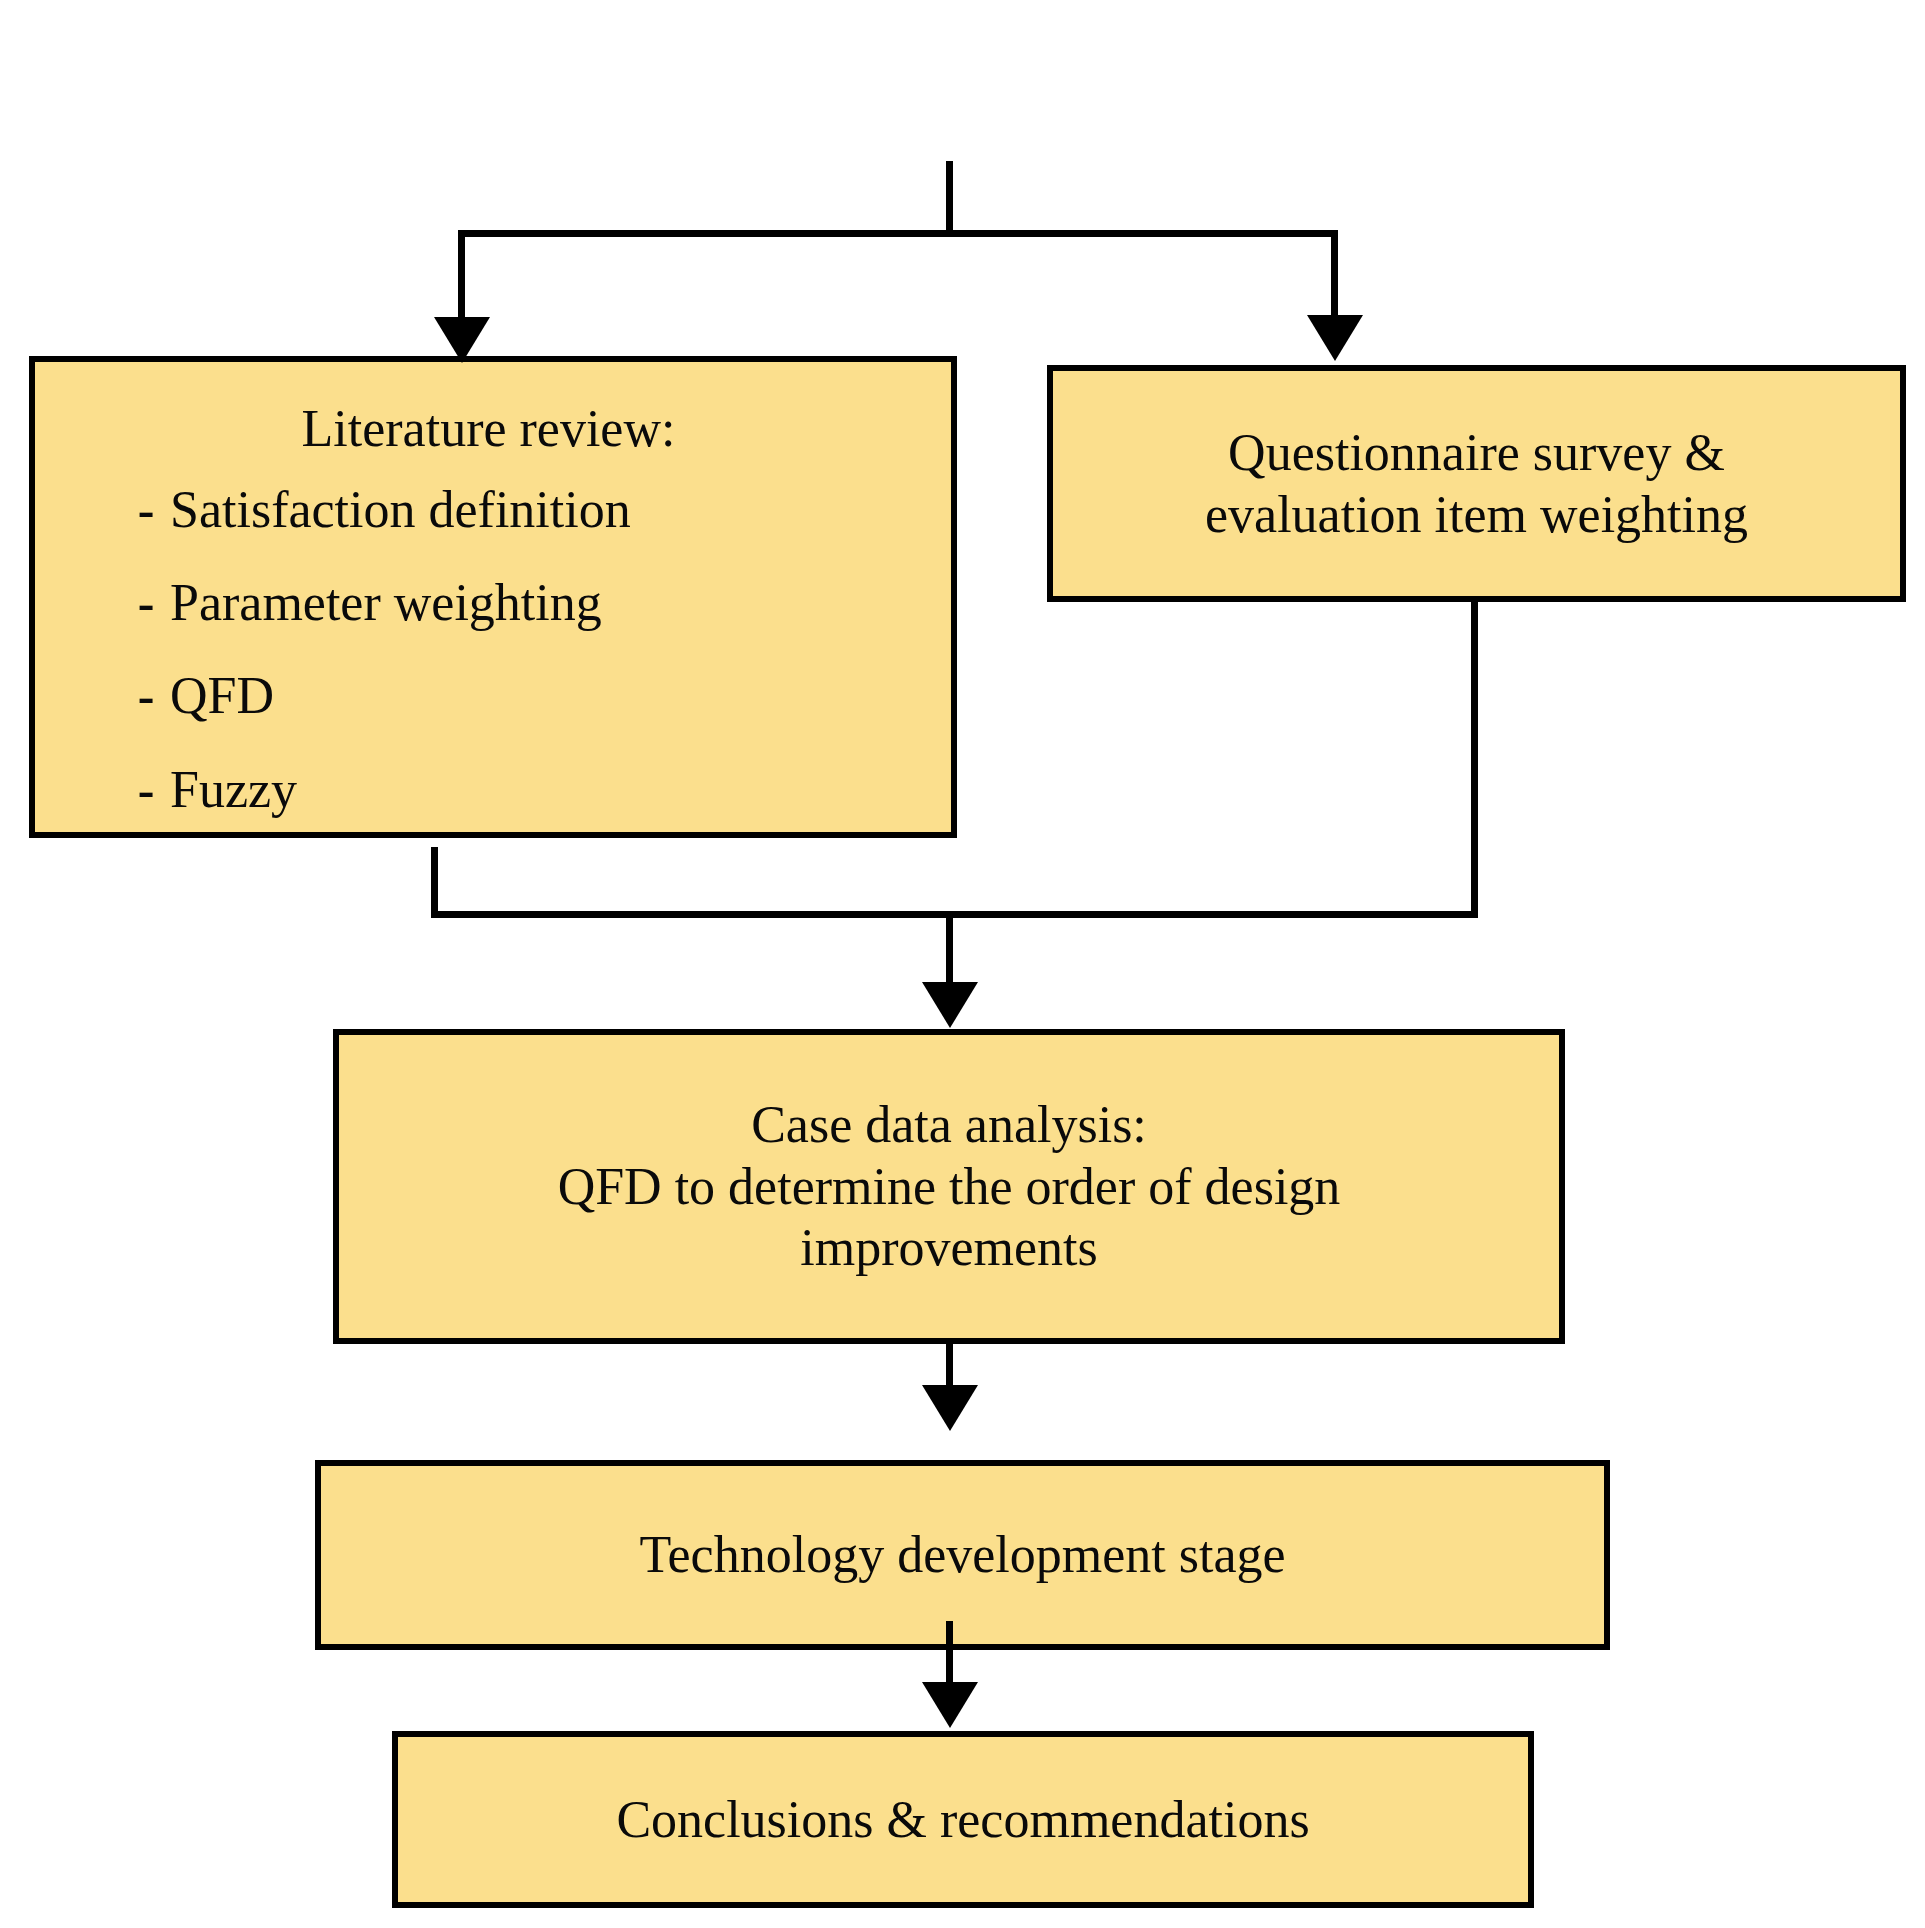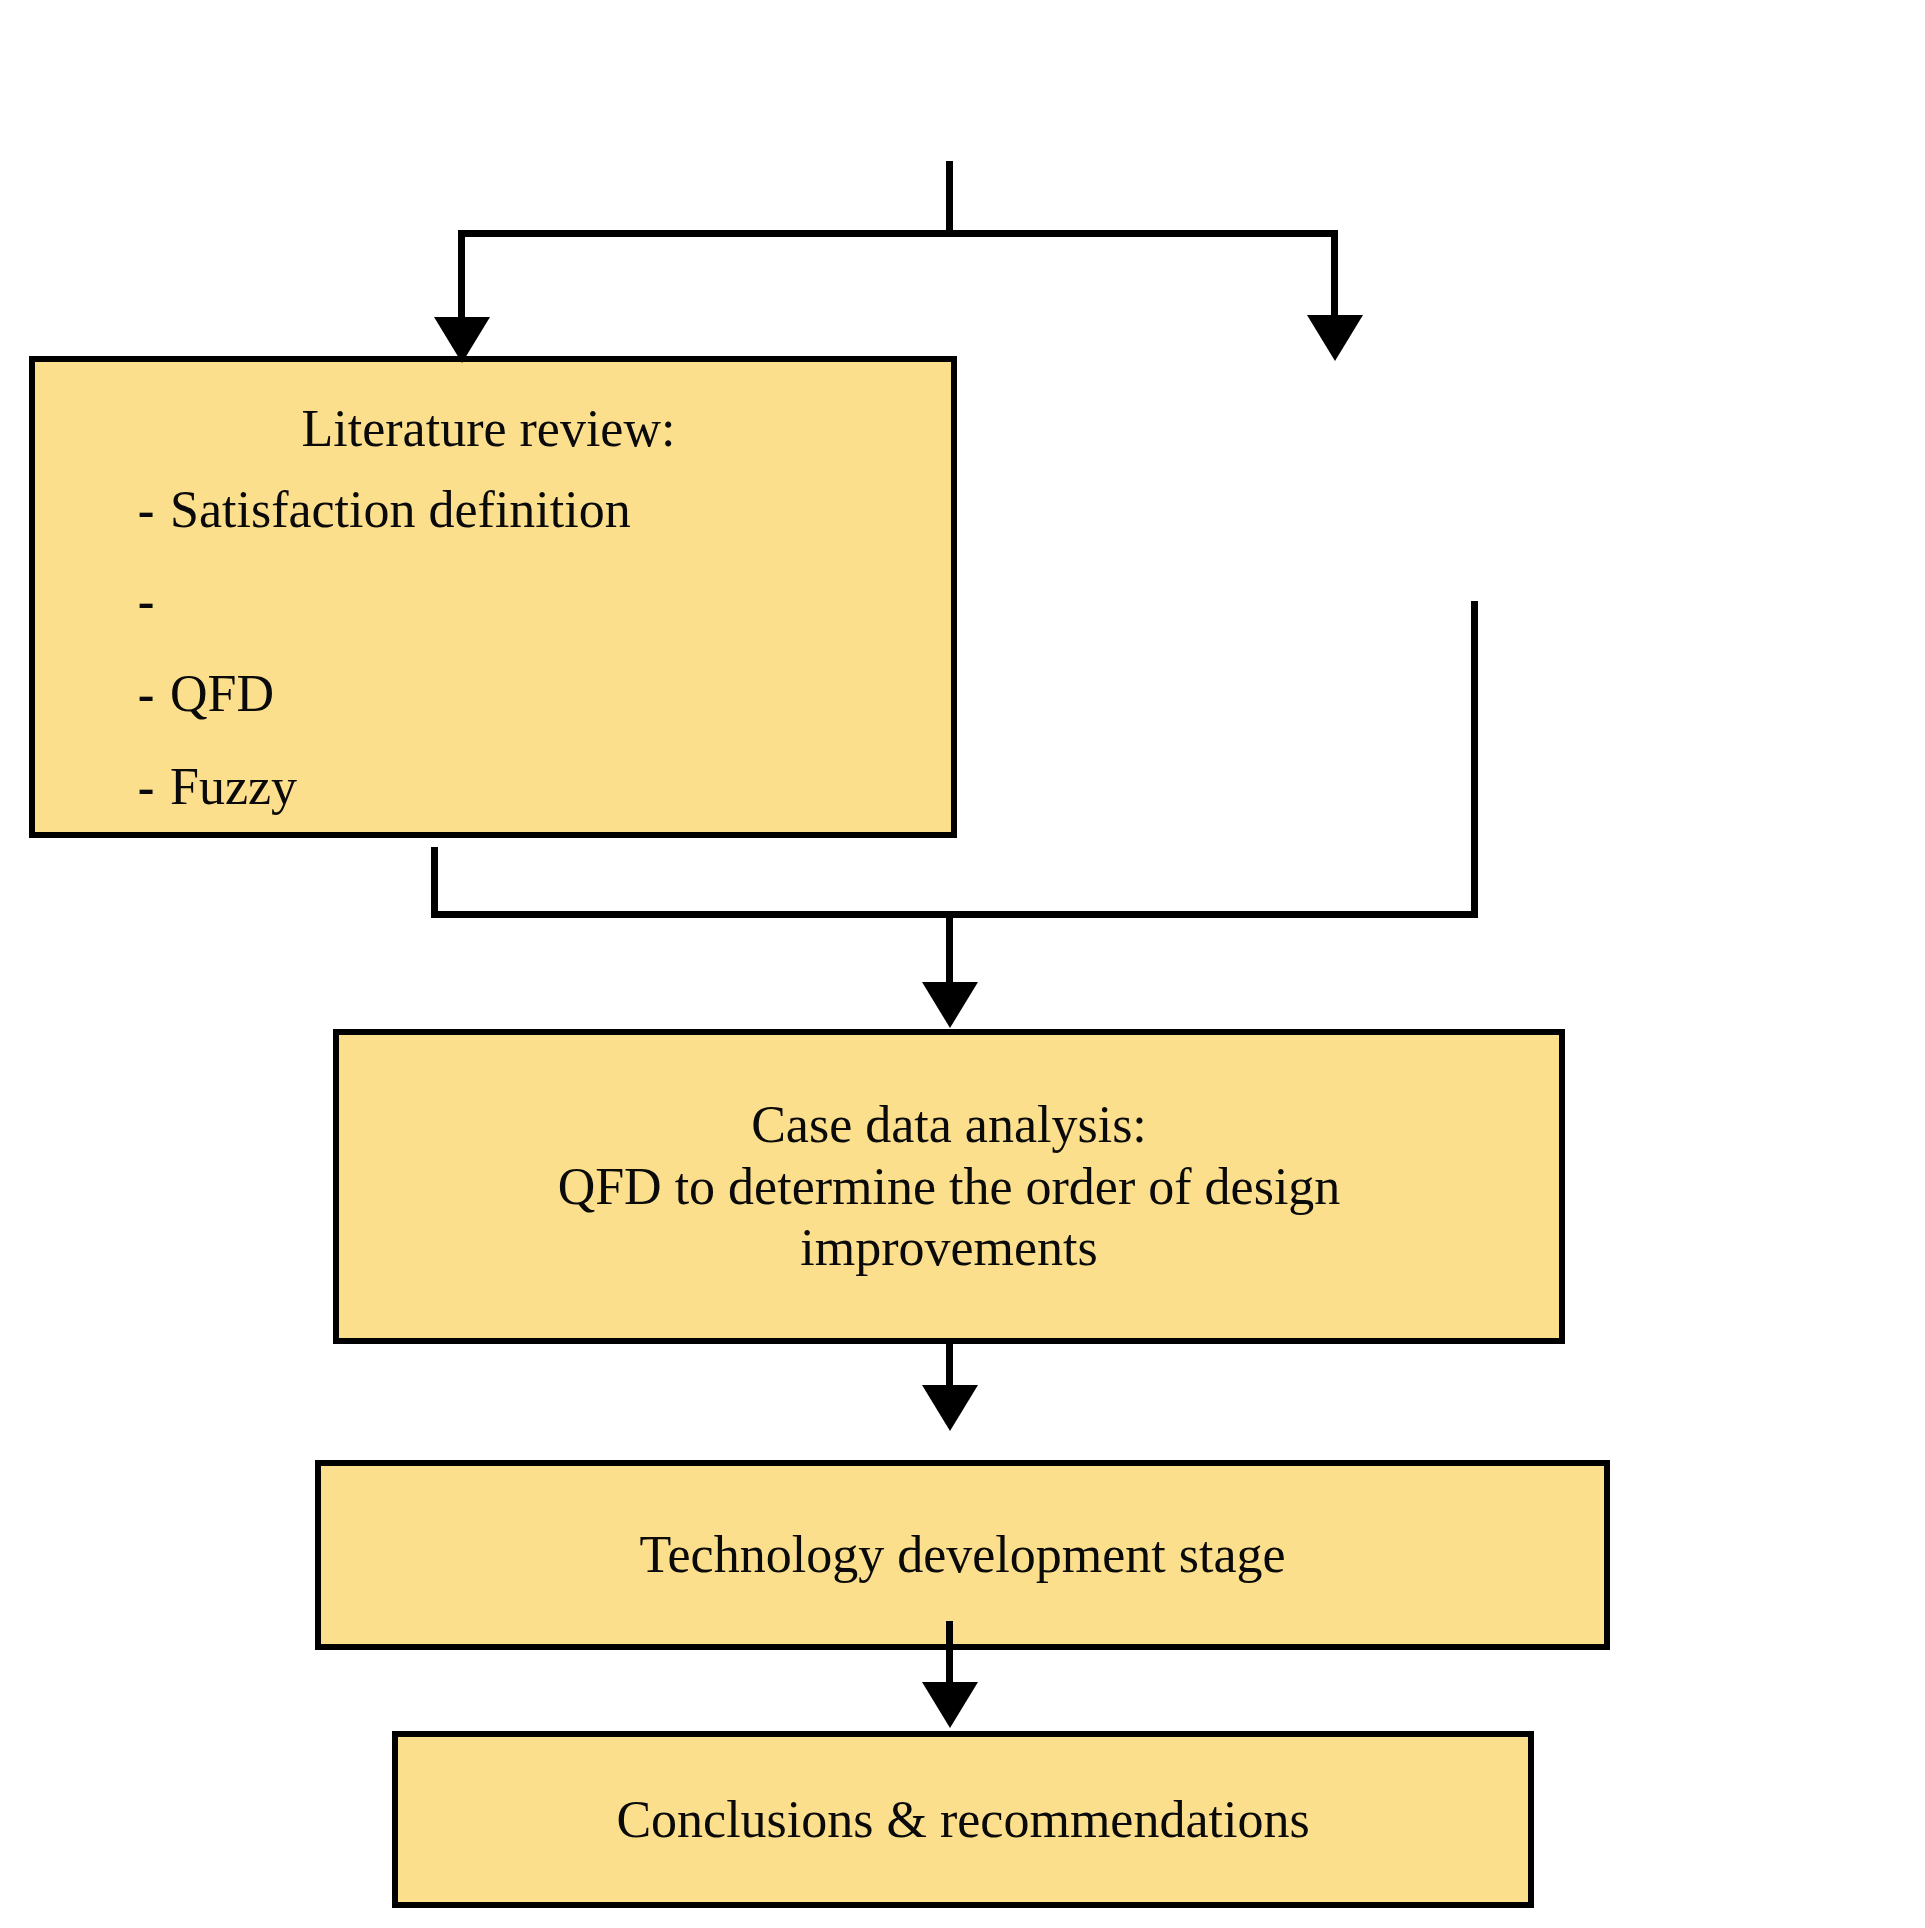--- a/index.html
+++ b/index.html
@@ -117,32 +117,37 @@
 
   <div class="node" id="node-literature">
     <div class="lit-heading">Literature review:</div>
     <ul class="lit-list">
       <li class="lit-item">
         <span class="lit-dash">-</span>
         <span class="lit-text">Satisfaction definition</span>
       </li>
       <li class="lit-item">
         <span class="lit-dash">-</span>
+        <span class="lit-text">Parameter weighting</span>
       </li>
       <li class="lit-item">
         <span class="lit-dash">-</span>
         <span class="lit-text">QFD</span>
       </li>
       <li class="lit-item">
         <span class="lit-dash">-</span>
         <span class="lit-text">Fuzzy</span>
       </li>
     </ul>
   </div>
 
+  <div class="node" id="node-questionnaire">
+    <span class="node-title">Questionnaire survey &amp;
+evaluation item weighting</span>
+  </div>
 
   <div class="node" id="node-case">
     <span class="node-title">Case data analysis:
 QFD to determine the order of design
 improvements</span>
   </div>
 
   <div class="node" id="node-technology">
     <span class="node-title">Technology development stage</span>
   </div>

